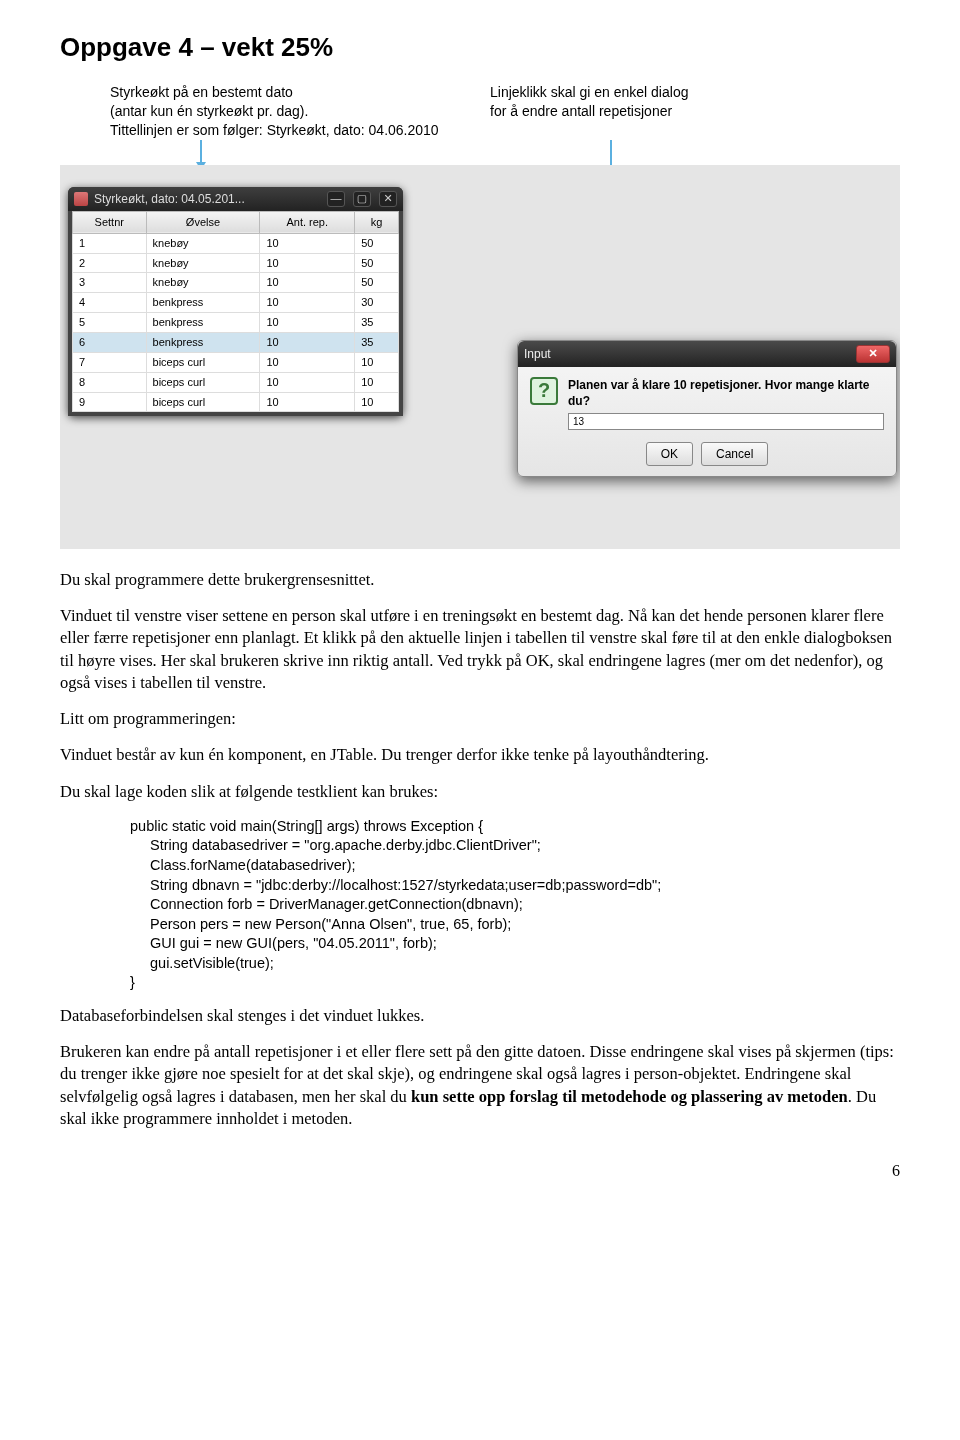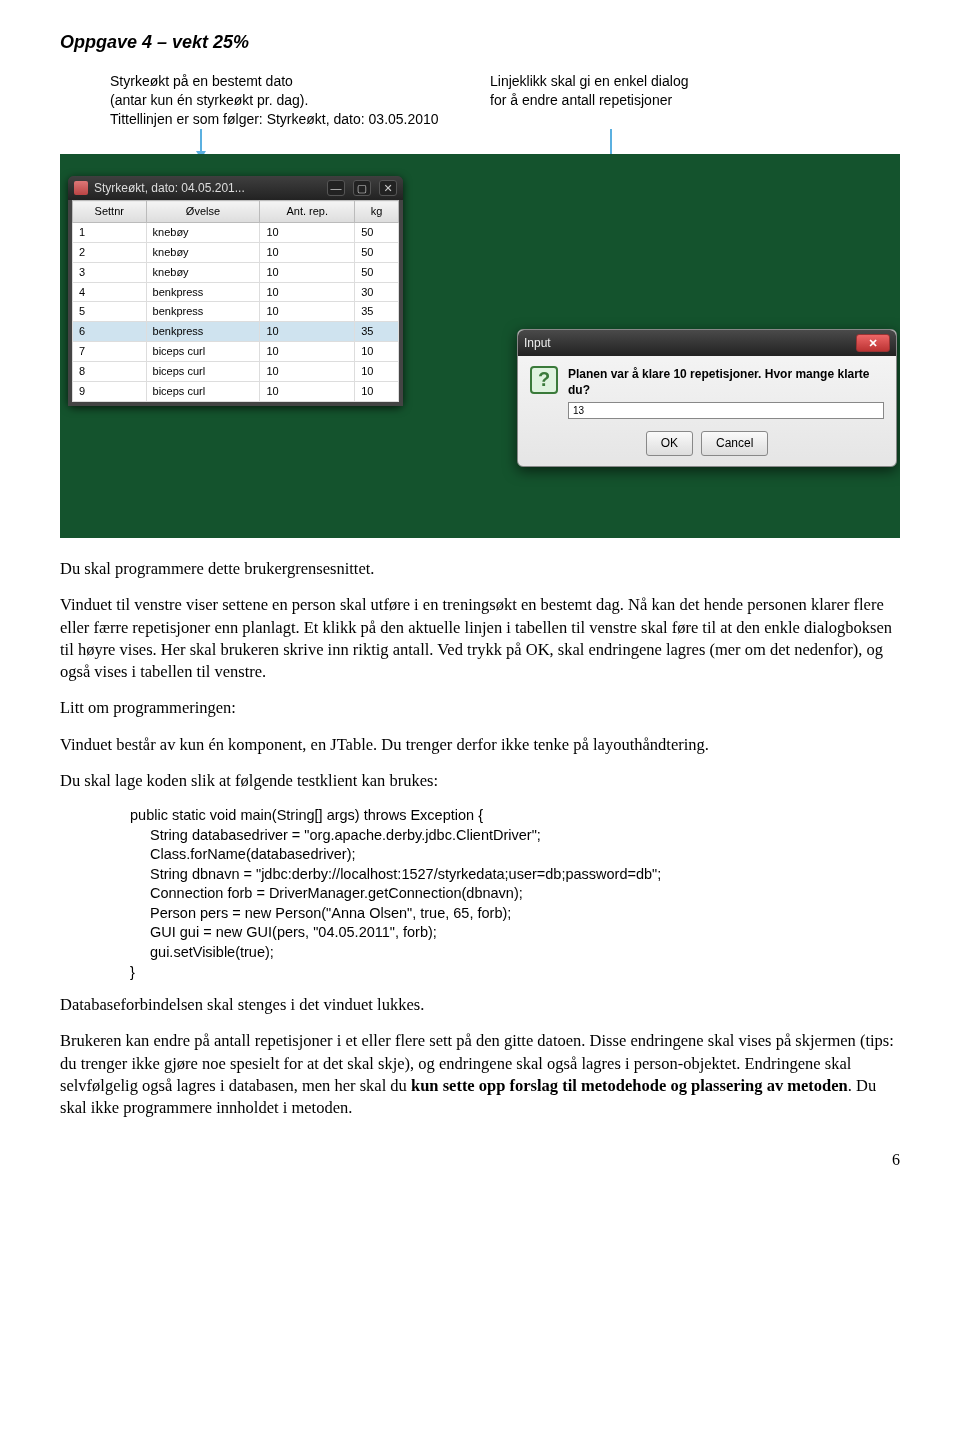--- a/index.html
+++ b/index.html
@@ -7,24 +7,23 @@
     margin: 0;
     font-family: Arial, Helvetica, sans-serif;
     font-size: 15px;
     line-height: 1.35;
     background: #fff;
     color: #000;
     padding: 30px 60px 40px 60px;
     width: 960px;
   }
   h2.title {
-    font-size: 18px;
+    font-size: 26px;
     font-weight: bold;
     margin: 0 0 18px 0;
-    font-style: italic;
   }
   .annot-row {
     display: flex;
     gap: 40px;
     margin-left: 50px;
     margin-bottom: 0;
     font-size: 14px;
   }
   .annot-left { width: 340px; }
   .annot-right { width: 280px; }
@@ -44,21 +43,21 @@
   .arrow::after {
     content:"";
     position:absolute;
     bottom:-2px; left:-4px;
     border-left:5px solid transparent;
     border-right:5px solid transparent;
     border-top:8px solid #5bb0e0;
   }
   .arrow.a2 { height: 190px; }
   .screenshot {
-    background:#14532d;
+    background:#e5e5e5;
     width: 100%;
     height: 384px;
     position: relative;
     margin: -5px 0 20px 0;
     overflow:hidden;
   }
   
   .win {
     position:absolute;
     background:#3a3a3a;
@@ -181,21 +180,21 @@
 </style>
 </head>
 <body>
 
 <h2 class="title">Oppgave 4 – vekt 25%</h2>
 
 <div class="annot-row">
   <div class="annot-left">
     <p>Styrkeøkt på en bestemt dato</p>
     <p>(antar kun én styrkeøkt pr. dag).</p>
-    <p>Tittellinjen er som følger: Styrkeøkt, dato: 03.05.2010</p>
+    <p>Tittellinjen er som følger: Styrkeøkt, dato: 04.06.2010</p>
   </div>
   <div class="annot-right">
     <p>Linjeklikk skal gi en enkel dialog</p>
     <p>for å endre antall repetisjoner</p>
   </div>
 </div>
 
 <div class="arrows">
   <div class="arrow" style="left:90px;"></div>
   <div class="arrow a2" style="left:500px;"></div>

